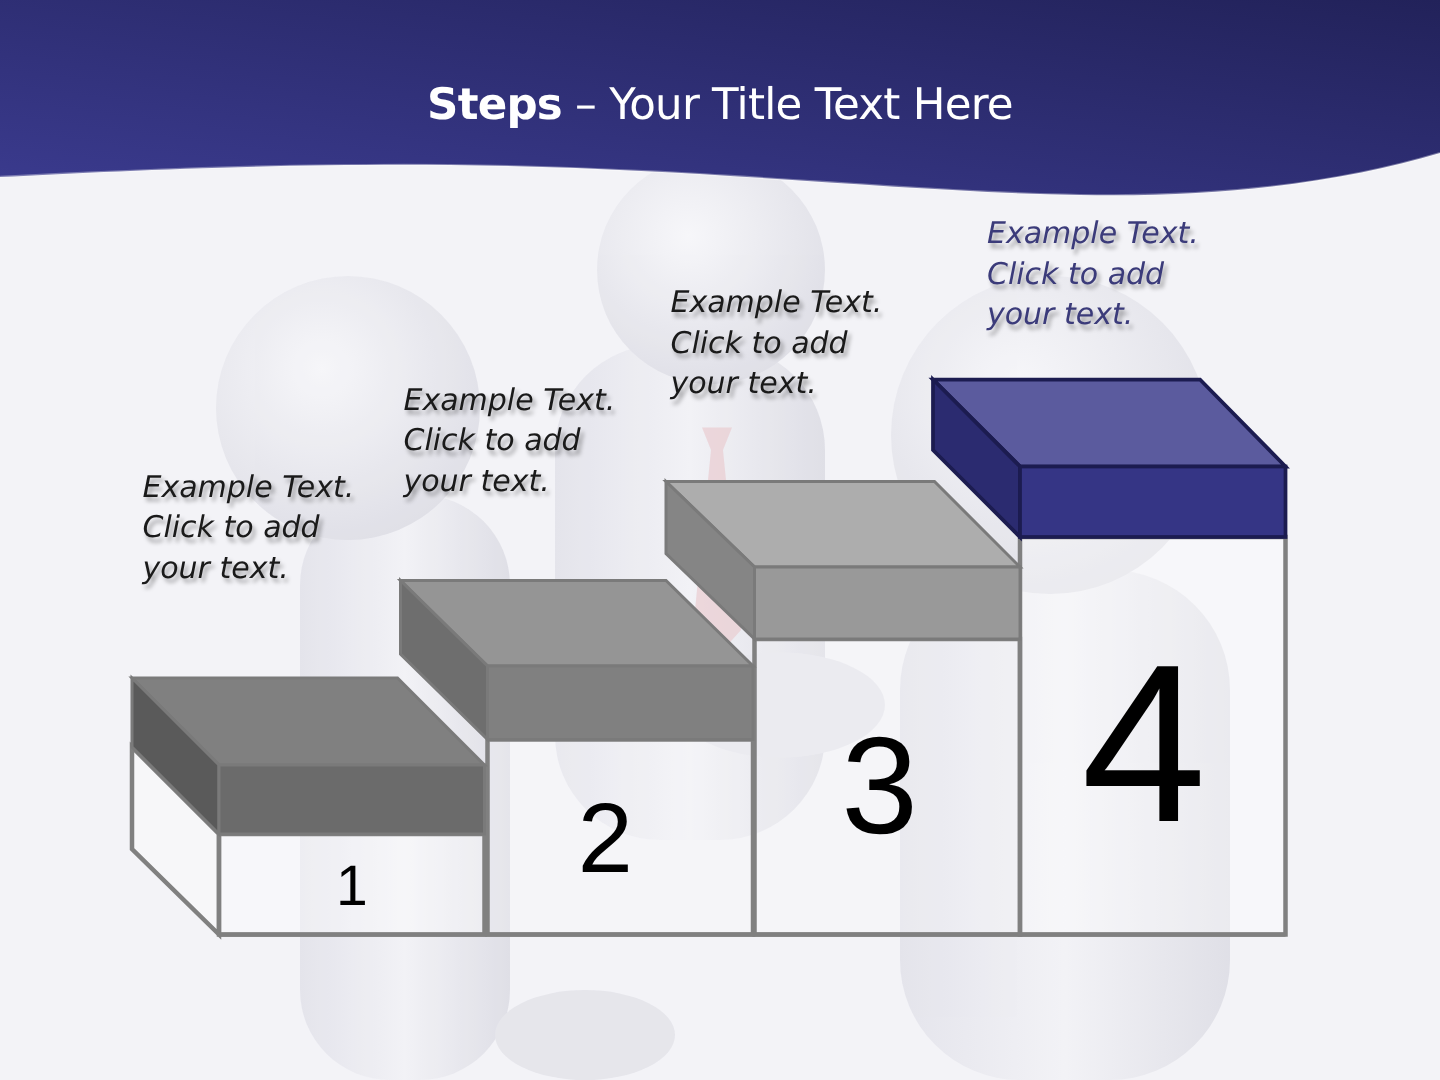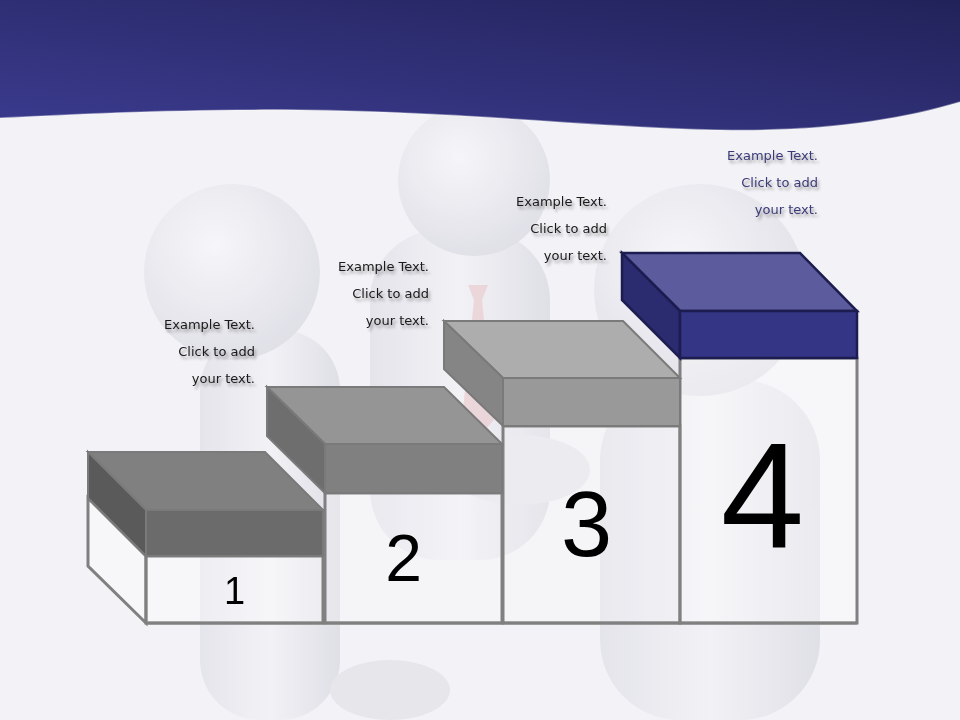--- a/index.html
+++ b/index.html
@@ -2,21 +2,21 @@
 <html><head>
 <meta charset="utf-8">
 <style>
   html, body { margin:0; padding:0; }
   body { width:960px; height:720px; overflow:hidden; position:relative; background:#f4f4f8; font-family:"DejaVu Sans", sans-serif; }
   .slide { position:absolute; left:0; top:0; width:960px; height:720px; }
   .bg-svg { position:absolute; left:0; top:0; }
   .title { position:absolute; left:0; top:52px; width:960px; text-align:center; color:#ffffff; font-family:"DejaVu Sans", sans-serif; font-size:29px; letter-spacing:-0.5px; }
   .title b { font-weight:bold; }
   .title span.rest { font-weight:normal; }
-  .caption { position:absolute; width:160px; text-align:right; font-family:"DejaVu Sans", sans-serif; font-size:13px; line-height:27px; color:#1a1a1a; text-shadow:2px 3px 3px rgba(0,0,0,0.35); }
+  .caption { position:absolute; width:160px; text-align:left; font-family:"DejaVu Sans", sans-serif; font-style:italic; font-size:20px; line-height:27px; color:#1a1a1a; text-shadow:2px 3px 3px rgba(0,0,0,0.35); }
   .caption.accent { color:#3b3b7a; }
   .num { position:absolute; font-family:"Liberation Sans", sans-serif; color:#000; text-align:center; line-height:1; }
 </style>
 </head>
 <body>
 
 <div class="slide">
 
   <svg class="bg-svg" width="960" height="720" viewBox="0 0 960 720">
     <defs>
@@ -86,20 +86,23 @@
       <rect x="503" y="378" width="177" height="48" fill="#999999"></rect>
     </g>
 
     <g stroke="#1c1c50" stroke-width="2.5">
       <polygon points="622,253 800,253 857,311 680,311" fill="#5b5b9e"></polygon>
       <polygon points="622,253 680,311 680,358 622,300" fill="#2b2b70"></polygon>
       <rect x="680" y="311" width="177" height="47" fill="#353585"></rect>
     </g>
   </svg>
 
+  <div class="title">
+    <b>Steps</b><span class="rest"> – Your Title Text Here</span>
+  </div>
 
   <div class="caption" style="left:95px; top:311px;">
     <div>Example Text.</div>
     <div>Click  to add</div>
     <div>your text.</div>
   </div>
   <div class="caption" style="left:269px; top:253px;">
     <div>Example Text.</div>
     <div>Click  to add</div>
     <div>your text.</div>

